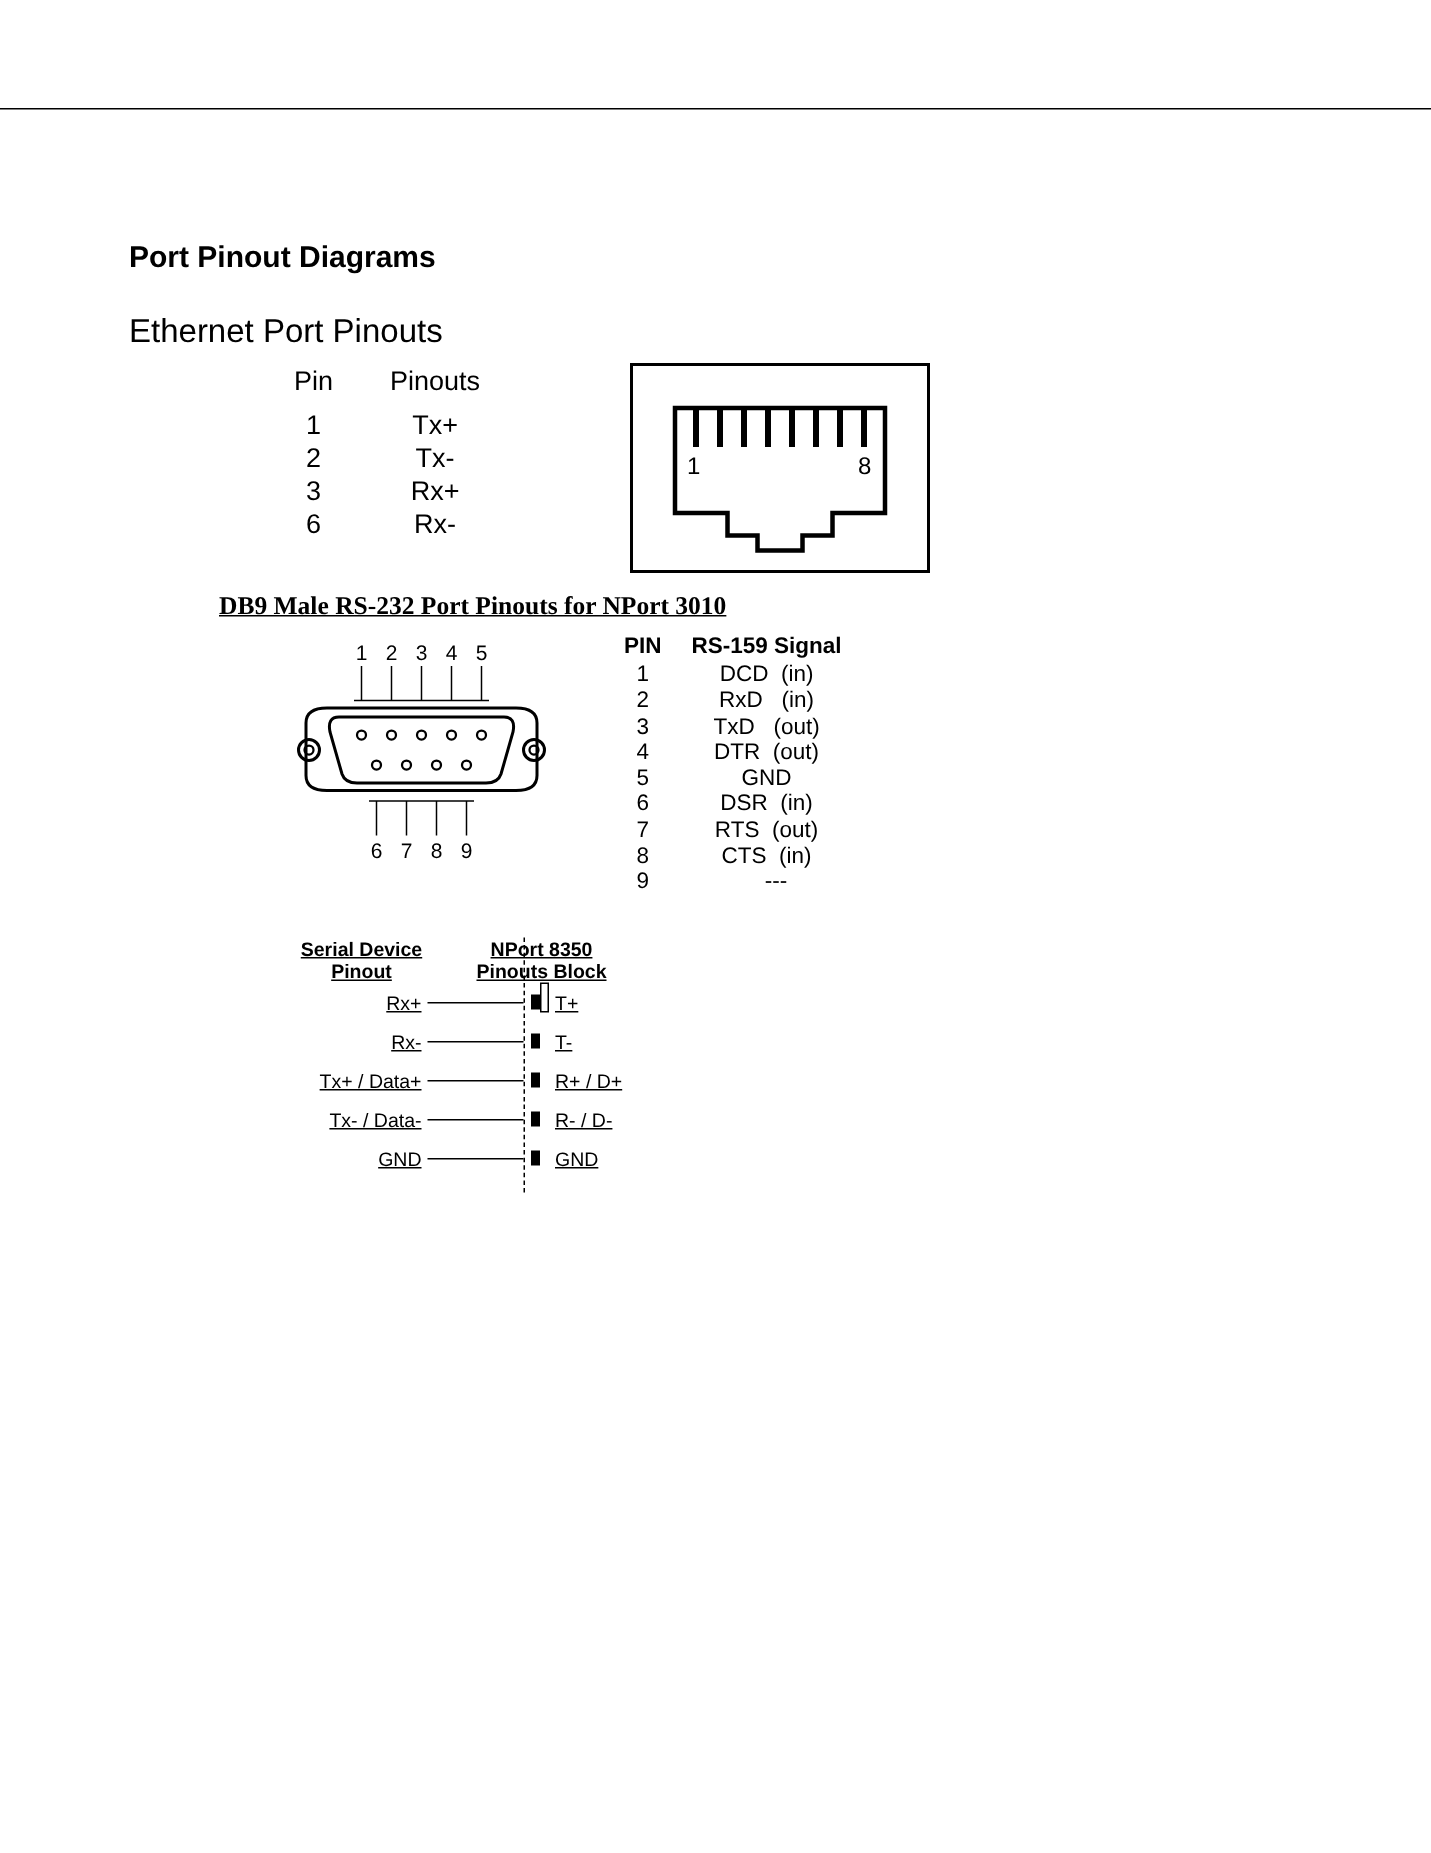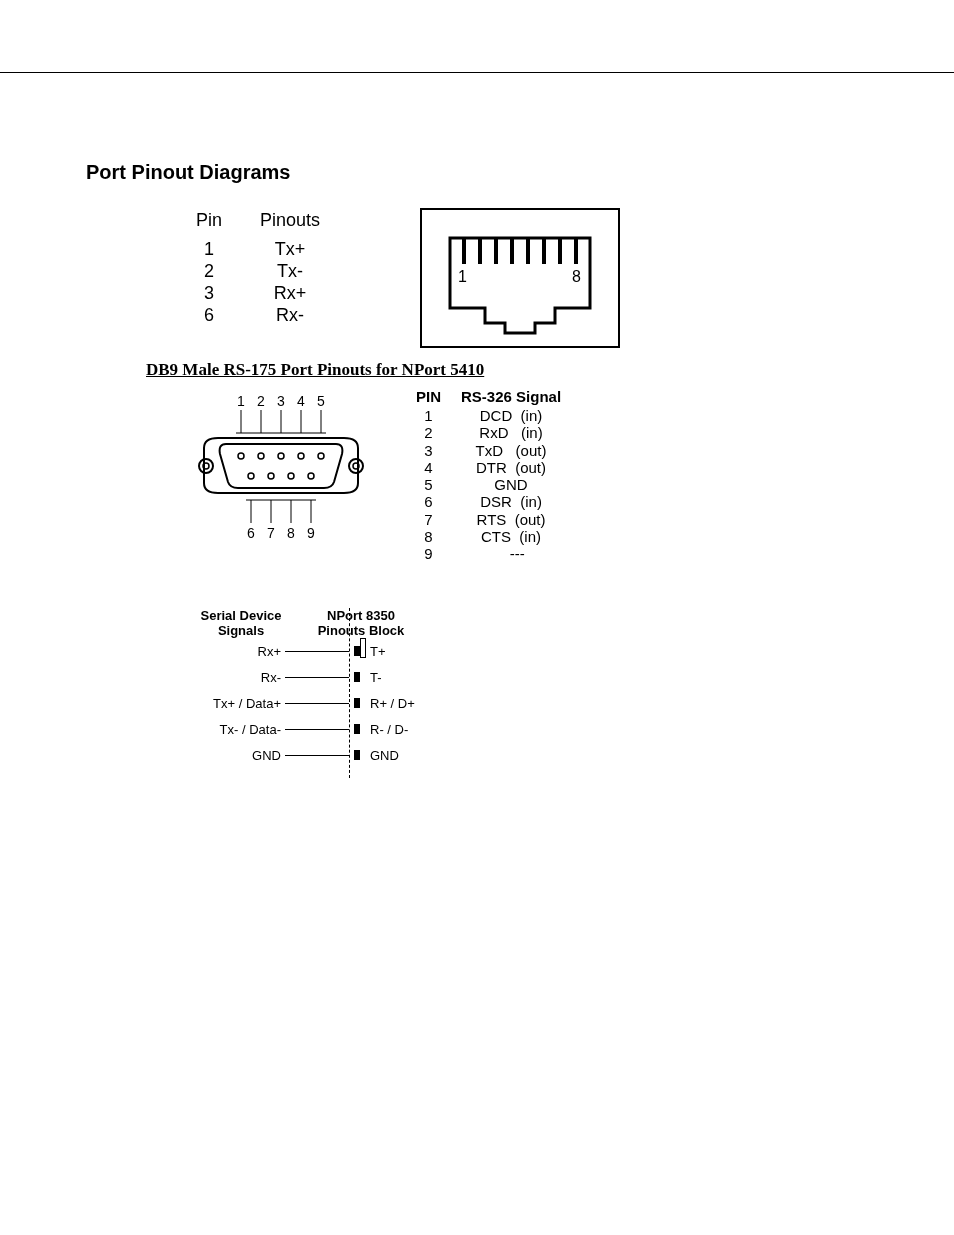--- a/index.html
+++ b/index.html
@@ -73,21 +73,22 @@
   .db9-table td {
     font-weight: normal;
     padding: 0 10px;
     line-height: 1.15;
     white-space: pre;
     text-align: center;
   }
   .db9-table td.pin { text-align: center; }
   .tb-block {
     margin-left: 90px;
-    margin-top: 18px;
+    margin-top: 1px;
+    text-decoration: underline;
   }
   .tb-headers {
     display: flex;
     font-size: 13px;
     font-weight: bold;
     text-align: center;
   }
   .tb-headers .c1 { width: 130px; }
   .tb-headers .c2 { width: 110px; }
   .tb-row {
@@ -128,20 +129,21 @@
     height: 170px;
   }
 </style>
 </head>
 <body>
 
 <div class="page">
 
   <h1 class="section-title">Port Pinout Diagrams</h1>
 
+  <h2 class="subsection">Ethernet Port Pinouts</h2>
 
   <div class="eth-row">
     <table class="eth-table">
       <tbody>
           <tr>
         <th>Pin</th>
         <th>Pinouts</th>
       </tr>
       <tr>
             <td>1</td>
@@ -176,21 +178,21 @@
         <line x1="124" y1="30" x2="124" y2="56"></line>
         <line x1="140" y1="30" x2="140" y2="56"></line>
         <line x1="156" y1="30" x2="156" y2="56"></line>
       </g>
       <text x="38" y="74" font-size="16" font-family="Arial">1</text>
       <text x="152" y="74" font-size="16" font-family="Arial">8</text>
     </svg>
   </div>
 
 
-  <div class="sub3">DB9 Male RS-175 Port Pinouts for NPort 5410</div>
+  <div class="sub3">DB9 Male RS-232 Port Pinouts for NPort 3010</div>
 
   <div class="db9-row">
     <svg width="190" height="160">
 
       <g font-size="14" font-family="Arial" text-anchor="middle">
         <text x="55" y="18">1</text>
         <text x="75" y="18">2</text>
         <text x="95" y="18">3</text>
         <text x="115" y="18">4</text>
         <text x="135" y="18">5</text>
@@ -237,21 +239,21 @@
         <text x="85" y="150">7</text>
         <text x="105" y="150">8</text>
         <text x="125" y="150">9</text>
       </g>
     </svg>
 
     <table class="db9-table">
       <tbody>
           <tr>
         <th>PIN</th>
-        <th>RS-326 Signal</th>
+        <th>RS-159 Signal</th>
       </tr>
       <tr>
             <td class="pin">1</td>
             <td>DCD  (in)</td>
           </tr>
       <tr>
             <td class="pin">2</td>
             <td>RxD   (in)</td>
           </tr>
       <tr>
@@ -284,21 +286,21 @@
           </tr>
     </tbody>
       </table>
   </div>
 
   <div style="height:28px"></div>
 
   <div class="tb-block">
     <div class="tb-headers">
       <div class="c1">
-        <span>Serial Device</span><br><span>Signals</span>
+        <span>Serial Device</span><br><span>Pinout</span>
       </div>
       <div class="c2">
         <span>NPort 8350</span><br><span>Pinouts Block</span>
       </div>
     </div>
 
     <div class="tb-rows-wrap">
       <div style="display:flex;flex-direction:column;">
         <div class="tb-row">
           <div class="left">Rx+</div>

